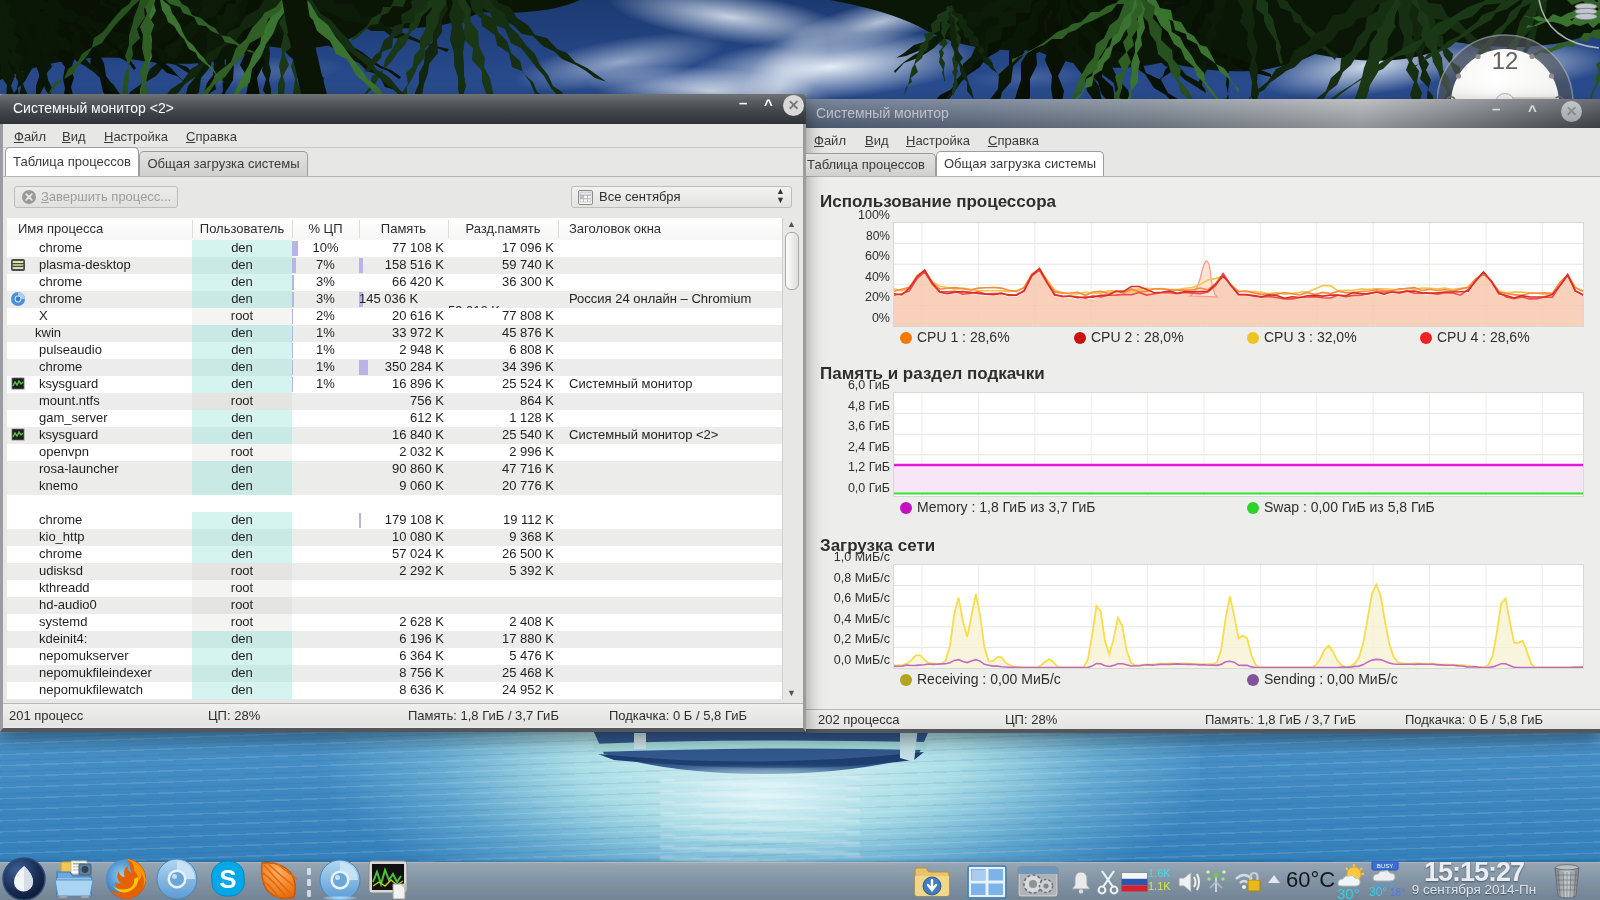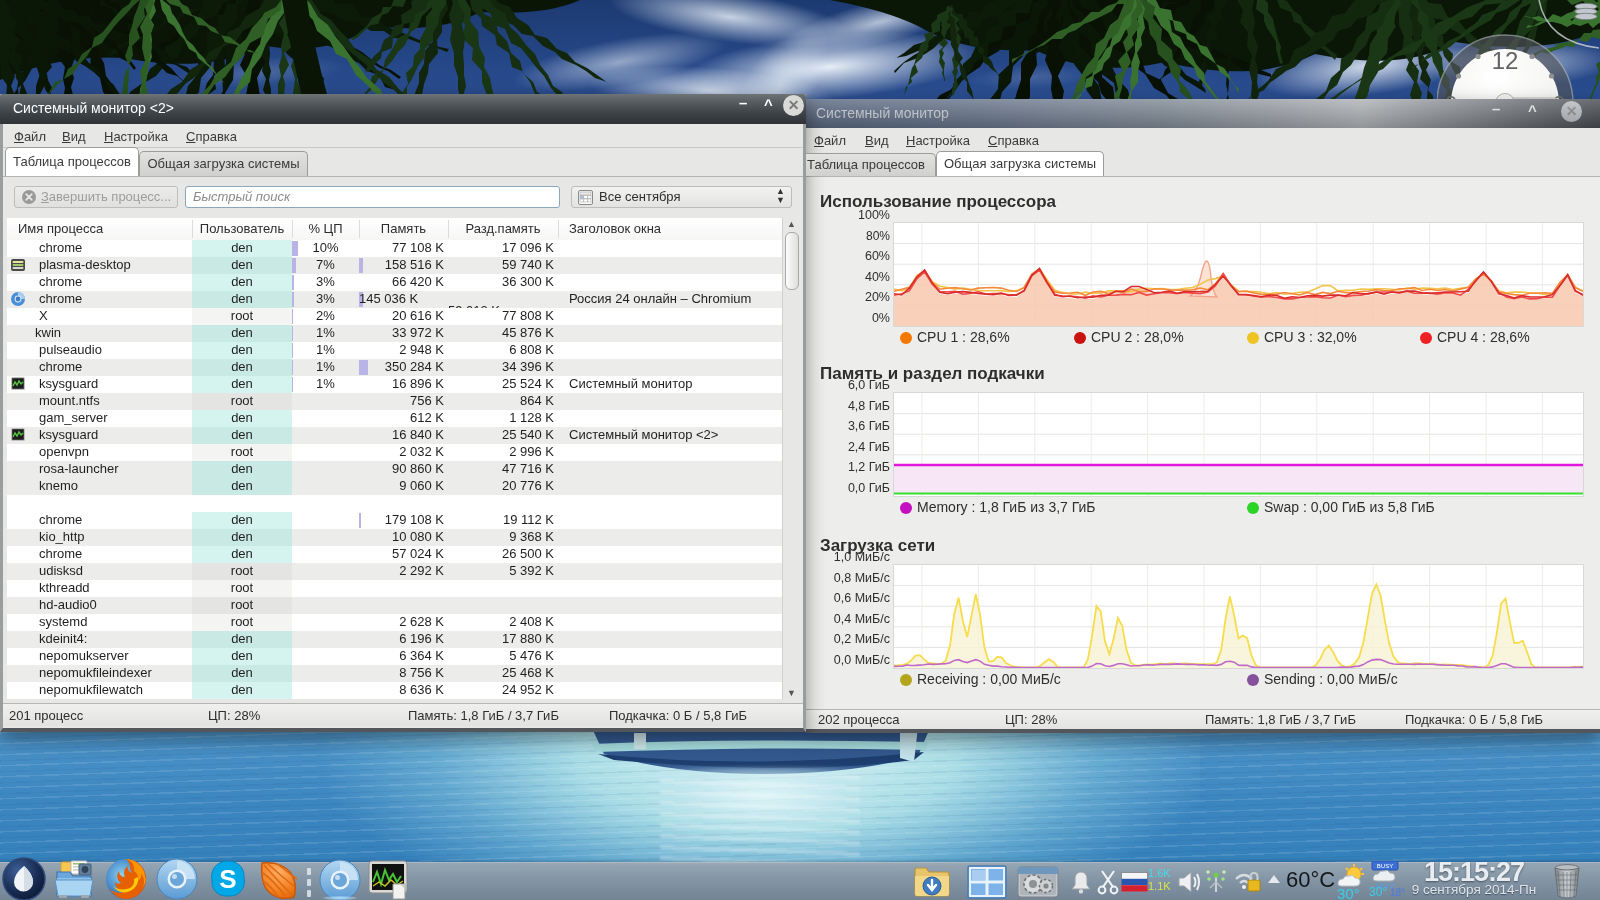--- a/index.html
+++ b/index.html
@@ -375,23 +375,20 @@
       <div class="tab off" style="left:136px;width:167px;height:24px;line-height:24px;">Общая загрузка системы</div>
     </div>
     <div class="abs" style="left:0;top:83px;width:100%;height:135px;background:#e7e7e6;"></div>
     <div class="abs" style="left:11px;top:92px;width:162px;height:20px;background:linear-gradient(180deg,#ececeb,#e0e0df);border:1px solid #bdbdbb;border-radius:3px;color:#9d9d9b;font-size:13px;">
       <svg style="position:absolute;left:7px;top:3px;" width="14" height="14" viewBox="0 0 14 14">
         <circle cx="7" cy="7" r="7" fill="#9a9a98"></circle>
         <path d="M4.2 4.2l5.6 5.6M9.8 4.2l-5.6 5.6" stroke="#e7e7e6" stroke-width="1.8" stroke-linecap="round"></path>
       </svg>
       <span style="position:absolute;left:26px;top:2px;"><u>З</u>авершить процесс...</span>
     </div>
-    <div class="abs" style="left:182px;top:92px;width:373px;height:20px;background:#fff;border:1px solid #89a8c0;border-radius:3px;color:#8a8a88;font-size:13px;font-style:italic;">
-      <span style="position:absolute;left:7px;top:2px;">Быстрый поиск</span>
-    </div>
     <div class="abs" style="left:568px;top:92px;width:219px;height:20px;background:linear-gradient(180deg,#f2f2f1,#e3e3e2);border:1px solid #bdbdbb;border-radius:3px;color:#2e2e2e;font-size:13px;">
       <svg style="position:absolute;left:6px;top:3px;" width="15" height="15" viewBox="0 0 15 15">
         <rect x="0.5" y="0.5" width="14" height="14" rx="1.5" fill="#fcfcfc" stroke="#8a8a88"></rect>
         <rect x="2" y="2" width="11" height="3" fill="#e8e8e8" stroke="#aaa" stroke-width="0.6"></rect>
         <rect x="2" y="5.6" width="3.4" height="3" fill="#a9c4e4" stroke="#aaa" stroke-width="0.6"></rect>
         <rect x="5.8" y="5.6" width="3.5" height="3" fill="#fff" stroke="#aaa" stroke-width="0.6"></rect>
         <rect x="9.8" y="5.6" width="3.2" height="3" fill="#fff" stroke="#aaa" stroke-width="0.6"></rect>
         <rect x="2" y="9" width="3.4" height="3" fill="#fff" stroke="#aaa" stroke-width="0.6"></rect>
         <rect x="5.8" y="9" width="3.5" height="3" fill="#fff" stroke="#aaa" stroke-width="0.6"></rect>
         <rect x="9.8" y="9" width="3.2" height="3" fill="#fff" stroke="#aaa" stroke-width="0.6"></rect>

